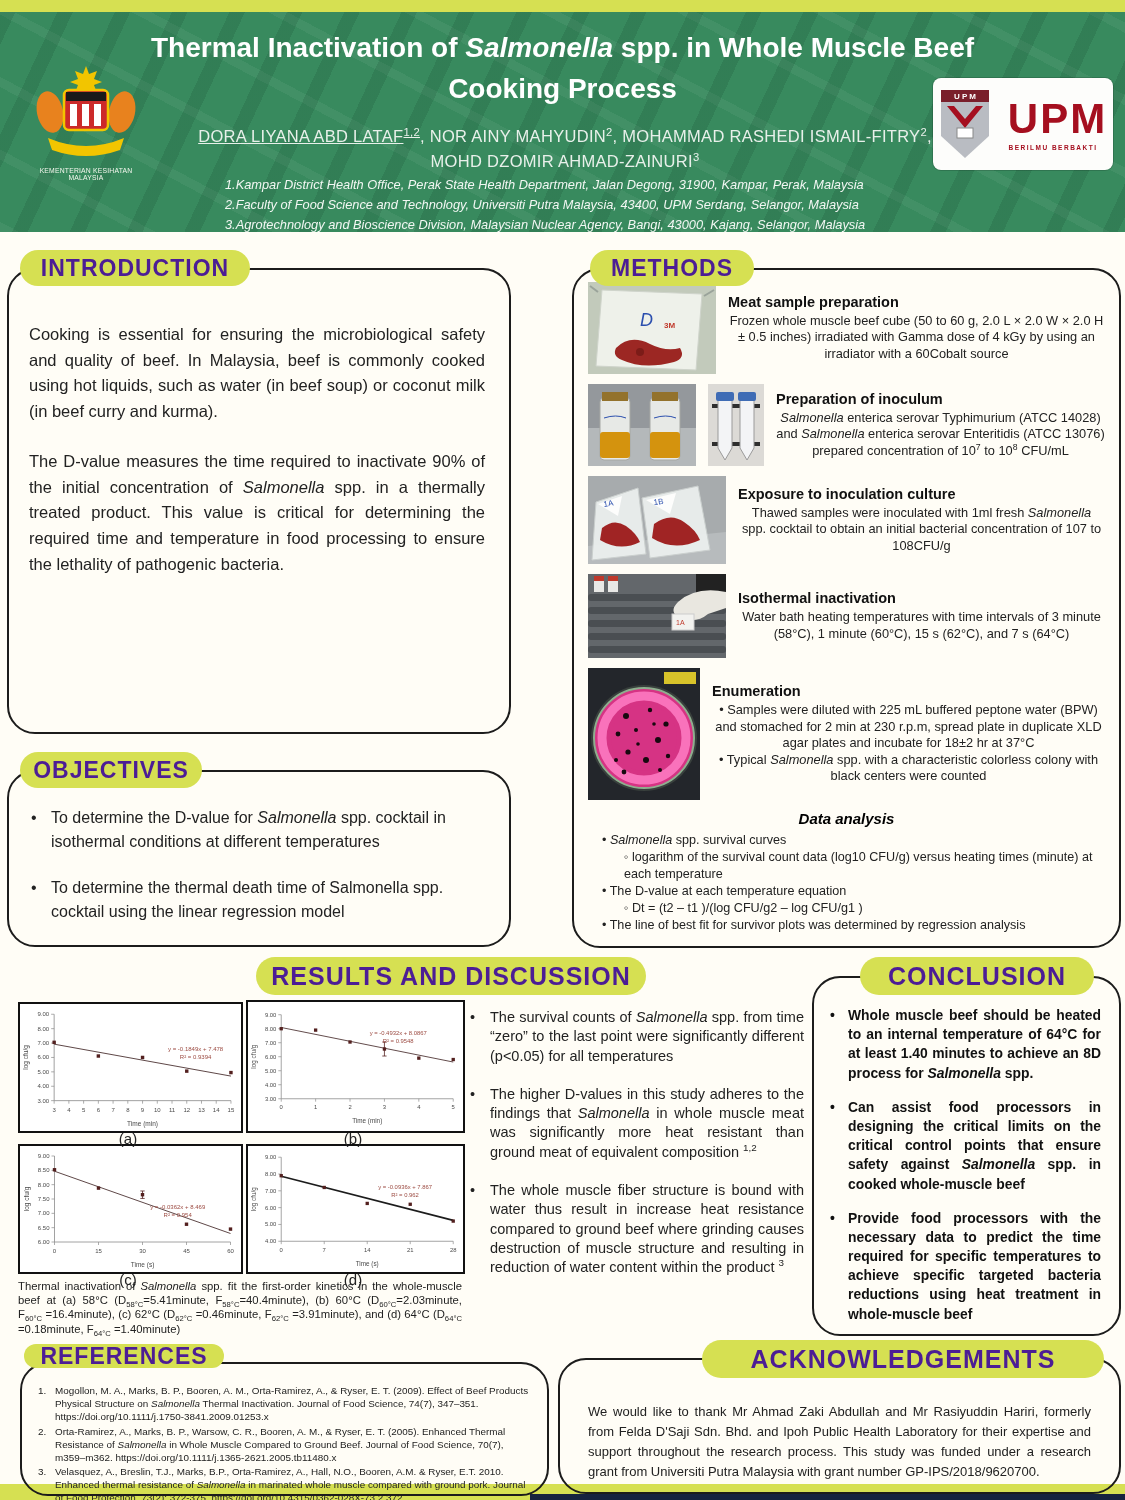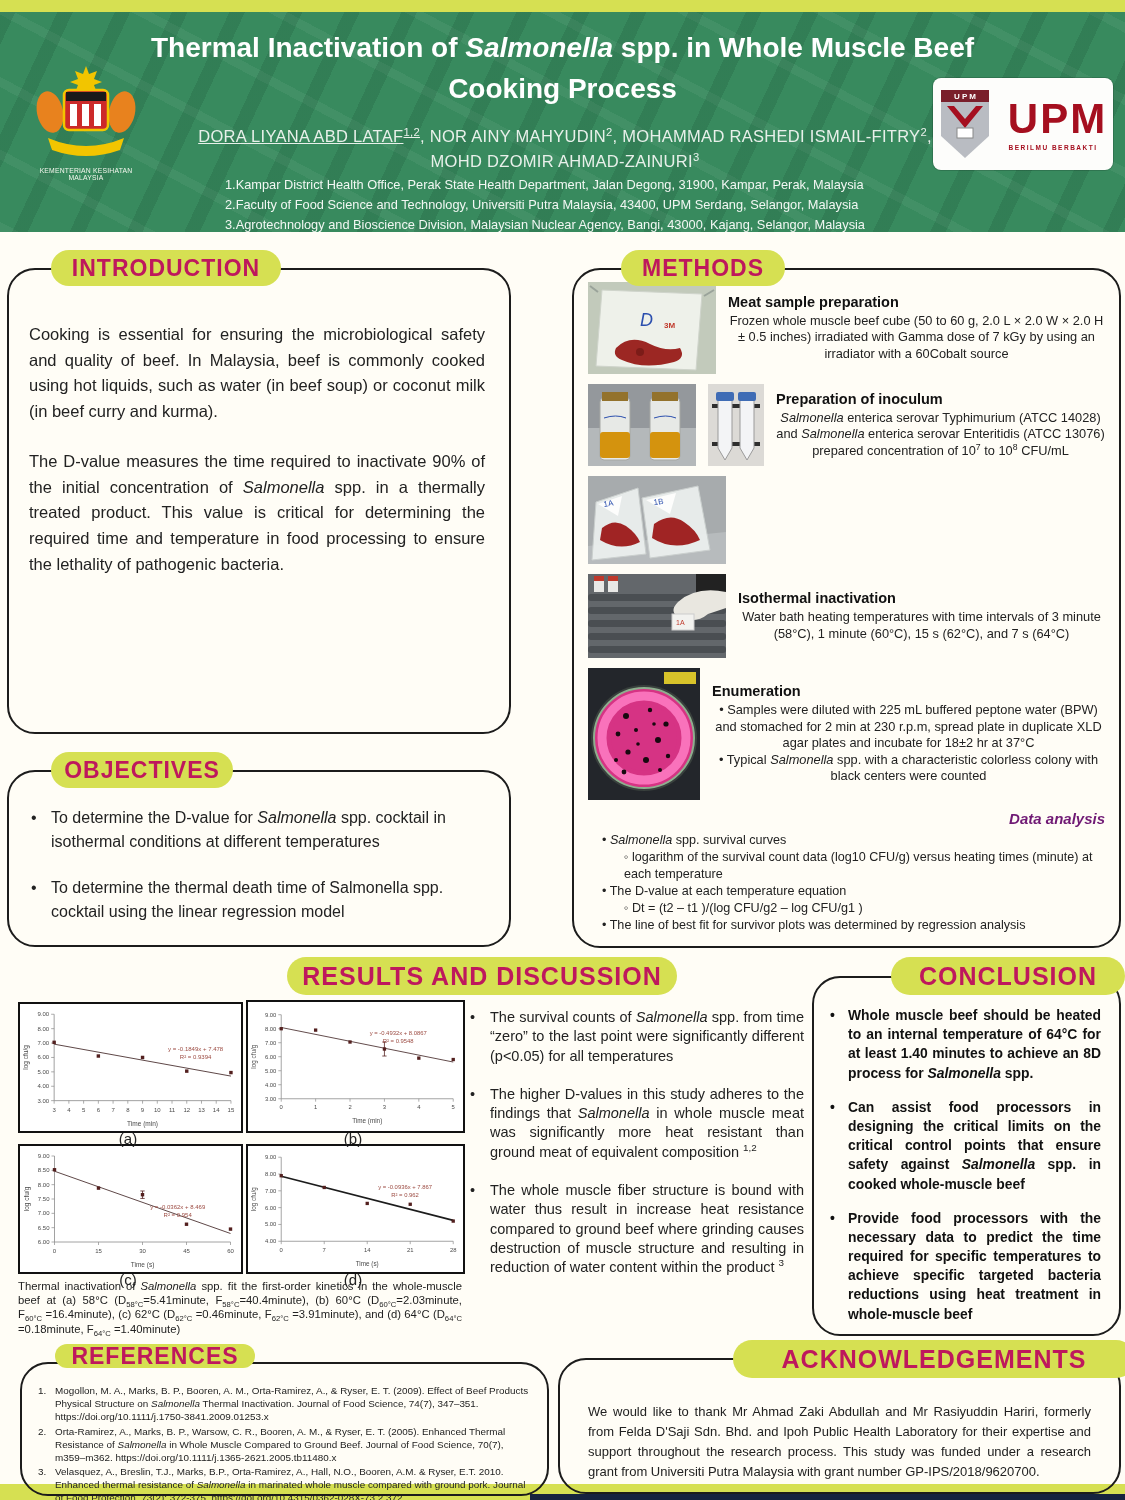--- a/index.html
+++ b/index.html
@@ -9,41 +9,41 @@
   #header{position:absolute;left:0;top:12px;width:1125px;height:220px;
     background-color:#388a5e;
     background-image:
       repeating-linear-gradient(115deg, rgba(18,62,40,.16) 0 14px, transparent 14px 52px),
       repeating-linear-gradient(28deg, rgba(255,255,255,.05) 0 9px, transparent 9px 64px);
     color:#fff;}
   #title{position:absolute;left:150px;top:16px;width:825px;text-align:center;
     font-size:28px;font-weight:700;line-height:1.45;white-space:pre-line;}
   #authors{position:absolute;left:180px;top:112px;width:770px;text-align:center;
     font-size:16.5px;color:#e8f0ea;line-height:1.5;white-space:pre-line;letter-spacing:.3px;}
-  #affils{position:absolute;left:225px;top:163px;width:700px;font-size:12.8px;line-height:1.55;color:#f2f7f3;}
+  #affils{position:absolute;left:225px;top:163px;width:700px;font-size:12.8px;line-height:1.55;color:#f2f7f3;font-style:italic;}
   sup,sub{font-size:68%;line-height:0;}
-  .pill{position:absolute;background:#d6e052;color:#be185d;font-weight:800;
+  .pill{position:absolute;background:#d6e052;color:#4c1d95;font-weight:800;
     display:flex;align-items:center;justify-content:center;border-radius:24px;
-    letter-spacing:1px;z-index:5;margin-left:31px;}
+    letter-spacing:1px;z-index:5;}
   .obox{position:absolute;border:2px solid #1c1c1c;border-radius:28px;background:transparent;z-index:1;}
   .just{text-align:justify;}
   
   #intro-box .content{padding:52px 16px 0 20px;font-size:16.5px;line-height:1.55;color:#222;}
   #intro-box p{margin:0 8px 25px 0;}
   #obj-box .content{padding:34px 22px 0 22px;font-size:16px;line-height:1.5;color:#222;}
   .brow{display:flex;gap:10px;margin-bottom:22px;}
   .brow .dot{flex:0 0 10px;}
   
   #met-box .content{padding:12px 14px 0 14px;}
   .m-row{display:flex;align-items:center;gap:12px;margin-bottom:10px;}
   .m-title{font-size:14.5px;font-weight:700;text-align:left;color:#111;margin-bottom:3px;}
   .m-body{font-size:12.8px;line-height:1.3;text-align:center;color:#222;}
   .m-text{flex:1;}
   .photo{flex:0 0 auto;display:block;}
-  .da-title{font-size:15px;font-weight:700;font-style:italic;text-align:right;margin:4px 0 5px 0;color:#701a75;}
+  .da-title{font-size:15px;font-weight:700;font-style:italic;text-align:center;margin:4px 0 5px 0;color:#000000;}
   .da-item{font-size:12.6px;line-height:1.35;color:#222;padding-left:14px;}
   .da-item.lvl2{padding-left:36px;}
   
   .chart-box{position:absolute;border:2px solid #111;background:#fff;}
   .chart-label{position:absolute;font-size:15px;color:#222;text-align:center;width:60px;}
   #caption{position:absolute;left:18px;top:1279px;width:444px;font-size:11.3px;line-height:1.26;color:#222;}
   #discussion{position:absolute;left:470px;top:1008px;width:334px;font-size:14.5px;line-height:1.33;color:#222;}
   #discussion .brow{margin-bottom:19px;}
   
   #conc-box .content{padding:28px 18px 0 16px;font-size:13.9px;font-weight:700;line-height:1.38;color:#111;}
@@ -141,21 +141,21 @@
           <rect width="128" height="92" fill="#c2cabb"></rect>
           <path d="M14 8 L114 12 L108 88 L8 84 Z" fill="#eef1ea" stroke="#cfd4cb"></path>
           <path d="M10 10 L2 4 M116 14 L126 8" stroke="#9aa39a" stroke-width="2"></path>
           <text x="52" y="44" font-size="18" fill="#2b4fae" font-style="italic">D</text>
           <text x="76" y="46" font-size="8" fill="#c0392b" font-weight="bold">3M</text>
           <path d="M28 66 q14 -14 34 -4 q16 8 30 4 q6 10 -6 14 q-30 8 -52 -2 q-10 -4 -6 -12 z" fill="#9c2723"></path>
           <circle cx="52" cy="70" r="4" fill="#7c1c18"></circle>
         </svg>
         <div class="m-text">
           <div class="m-title">Meat sample preparation</div>
-          <div class="m-body"><span>Frozen whole muscle beef cube (50 to 60 g, 2.0 L × 2.0 W × 2.0 H ± 0.5 inches) irradiated with Gamma dose of 7 kGy by using an irradiator with a 60Cobalt source</span></div>
+          <div class="m-body"><span>Frozen whole muscle beef cube (50 to 60 g, 2.0 L × 2.0 W × 2.0 H ± 0.5 inches) irradiated with Gamma dose of 4 kGy by using an irradiator with a 60Cobalt source</span></div>
         </div>
       </div>
 
       <div class="m-row">
         <svg class="photo" width="108" height="82" viewBox="0 0 108 82">
           <rect width="108" height="82" fill="#94989c"></rect>
           <rect y="44" width="108" height="38" fill="#b4b8ba"></rect>
           <rect x="12" y="14" width="30" height="62" rx="4" fill="#e7e9e6" stroke="#a6a8a4"></rect>
           <rect x="12" y="48" width="30" height="26" rx="3" fill="#d4930e"></rect>
           <rect x="14" y="8" width="26" height="9" fill="#93722c"></rect>
@@ -186,20 +186,24 @@
           <path d="M0 70 L138 56 L138 88 L0 88 Z" fill="#b7bbbd"></path>
           <path d="M8 26 L50 12 L58 78 L4 84 Z" fill="#eef2f1" opacity=".9" stroke="#cdd2d0"></path>
           <path d="M10 28 L34 20 L30 40 Z" fill="#fdfdfc"></path>
           <text x="16" y="31" font-size="8" fill="#2b4fae" transform="rotate(-10 16 31)">1A</text>
           <path d="M14 52 q12 -10 24 -2 q10 7 14 16 q-20 10 -40 -2 z" fill="#a02424"></path>
           <path d="M54 22 L110 10 L122 74 L62 82 Z" fill="#eef2f1" opacity=".9" stroke="#cdd2d0"></path>
           <path d="M58 24 L88 17 L82 38 Z" fill="#fdfdfc"></path>
           <text x="66" y="29" font-size="8" fill="#2b4fae" transform="rotate(-8 66 29)">1B</text>
           <path d="M66 48 q16 -12 30 -2 q12 8 16 18 q-26 12 -48 -2 z" fill="#a02424"></path>
         </svg>
+        <div class="m-text">
+          <div class="m-title">Exposure to inoculation culture</div>
+          <div class="m-body"><span>Thawed samples were inoculated with 1ml fresh </span><span style="font-style: italic;">Salmonella</span><span> spp. cocktail to obtain an initial bacterial concentration of 107 to 108CFU/g</span></div>
+        </div>
       </div>
 
       <div class="m-row">
         <svg class="photo" width="138" height="84" viewBox="0 0 138 84">
           <rect width="138" height="84" fill="#63676b"></rect>
           <g fill="#4a4e52">
             <rect x="0" y="20" width="138" height="7" rx="3"></rect>
             <rect x="0" y="33" width="138" height="7" rx="3"></rect>
             <rect x="0" y="46" width="138" height="7" rx="3"></rect>
             <rect x="0" y="59" width="138" height="7" rx="3"></rect>

